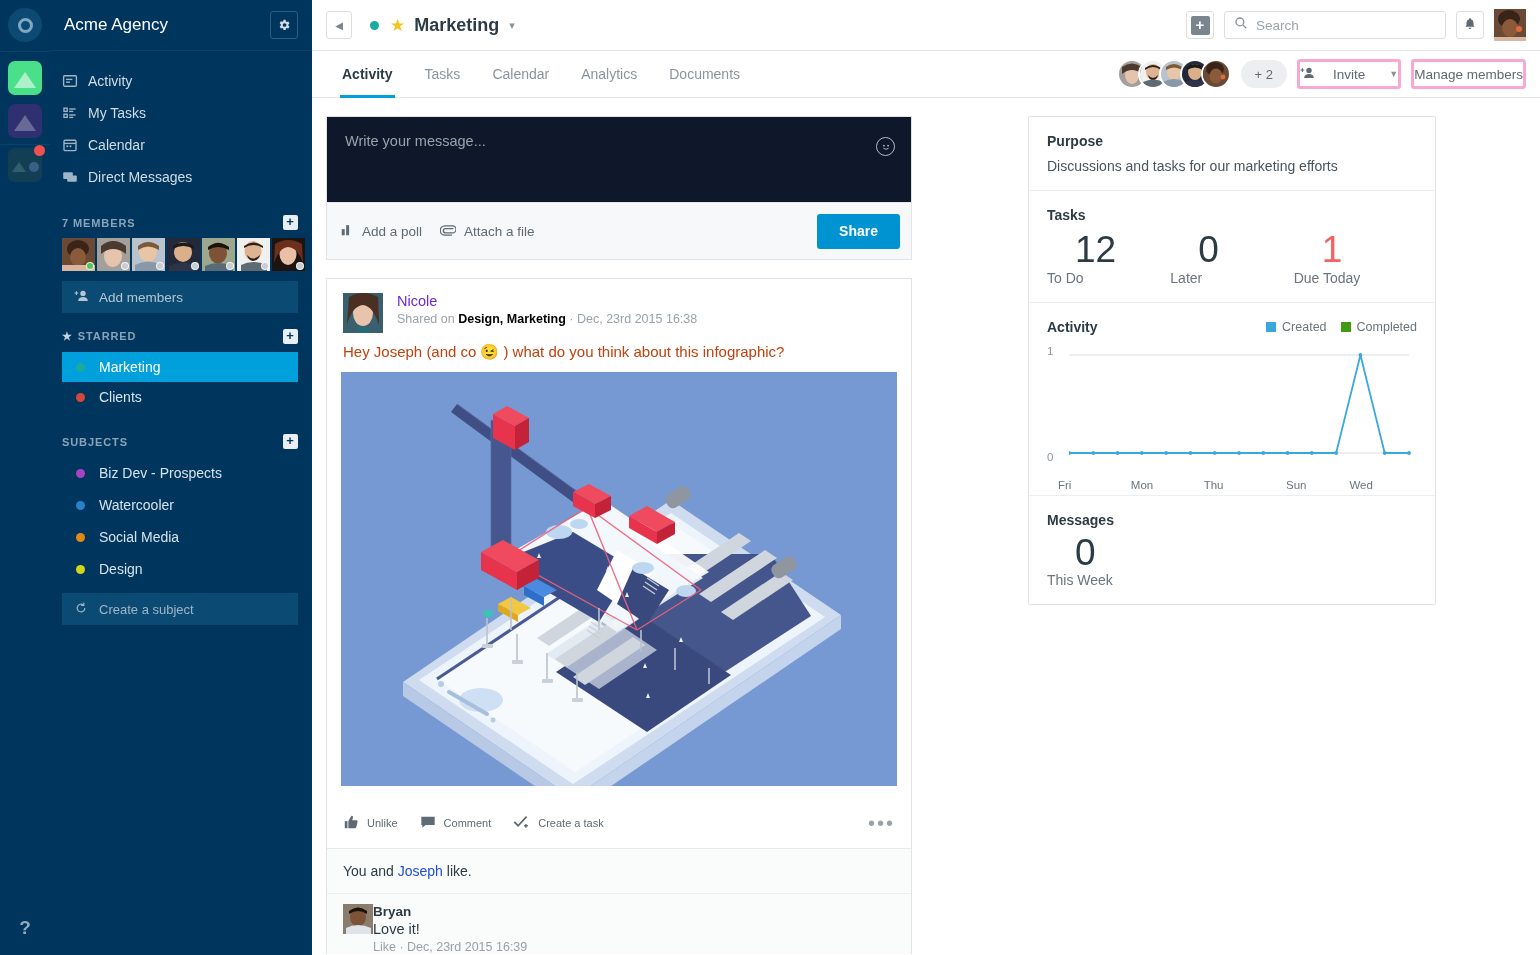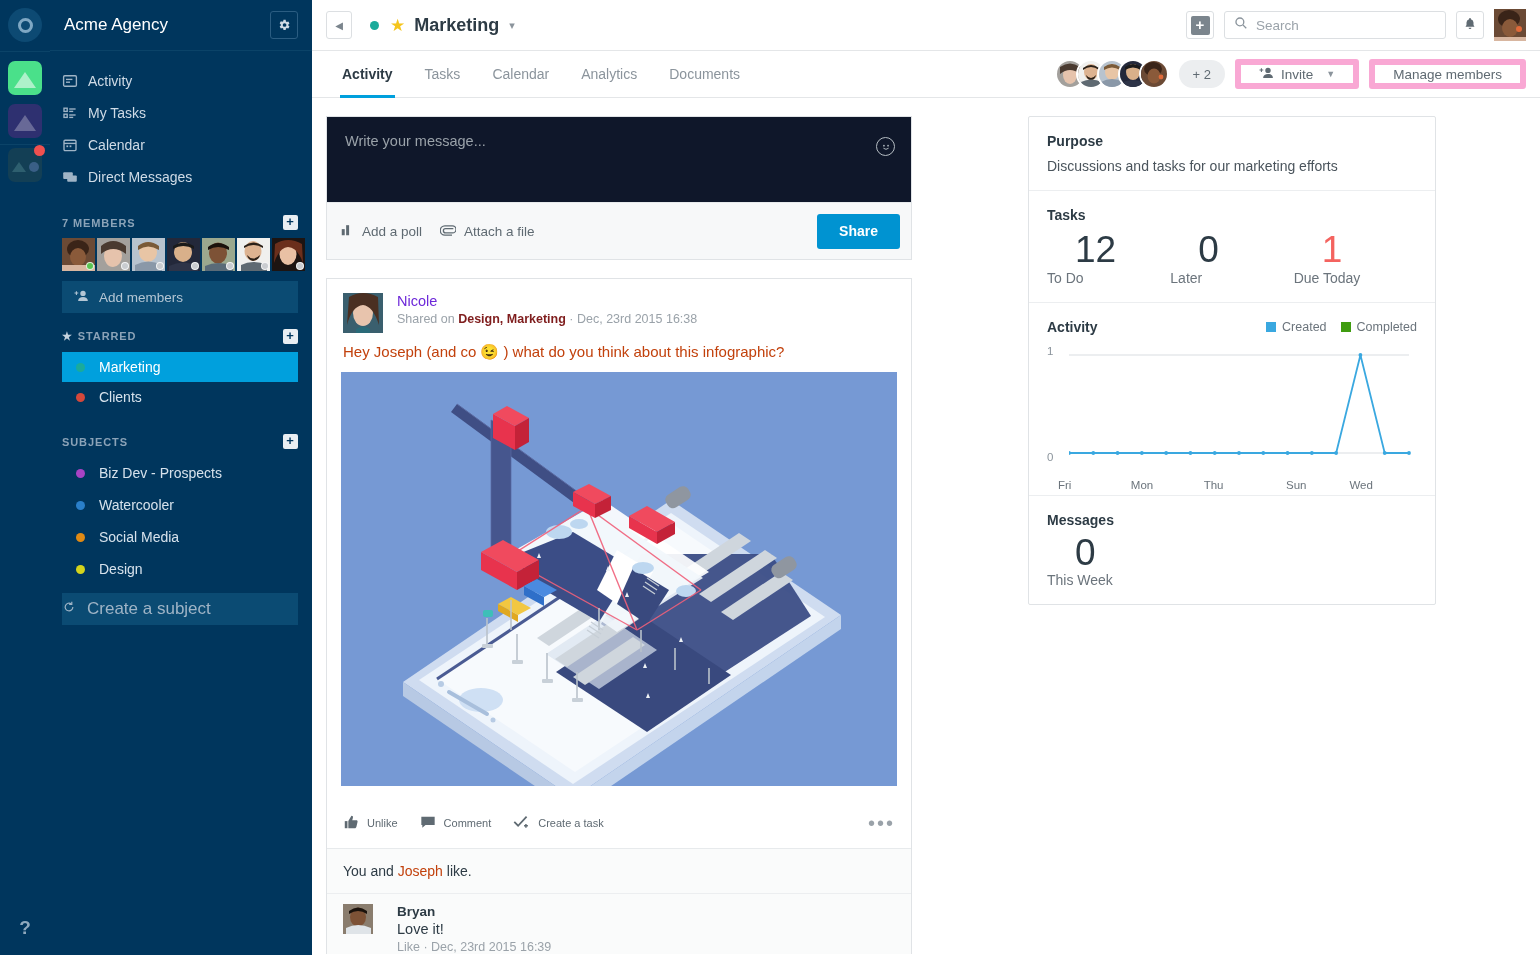--- a/index.html
+++ b/index.html
@@ -107,22 +107,22 @@
   }
   .star-g { color: #c3d2de; margin-right: 5px; font-size: 11px; }
   .ch-item {
     display: flex; align-items: center; height: 30px;
     margin: 0 14px 0 12px; padding-left: 14px; font-size: 14px; color: #d6e2ec;
   }
   .ch-item.active { background: #00a0dd; color: #fff; }
   .ch-dot { width: 9px; height: 9px; border-radius: 50%; margin-right: 14px; }
   .create-subj {
     margin: 8px 14px 0 12px; background: #0b4b73; height: 32px;
-    display: flex; align-items: center; 
-    font-size: 17px; color: #9fb4c6;
+    display: flex; align-items: center; padding-left: 12px;
+    font-size: 13px; color: #9fb4c6;
   }
 
   
   .main { flex: 1; display: flex; flex-direction: column; background: #fff; min-width: 0; }
   .topbar {
     height: 51px; display: flex; align-items: center;
     border-bottom: 1px solid #e4e6e8; padding: 0 14px 0 14px;
   }
   .back-btn {
     width: 26px; height: 28px; border: 1px solid #dcdfe2; border-radius: 3px;
@@ -171,22 +171,22 @@
   .av-stack .s {
     width: 30px; height: 30px; border-radius: 50%; border: 2px solid #fff;
     margin-left: -9px; overflow: hidden;
   }
   .av-stack .s:first-child { margin-left: 0; }
   .plus2 {
     height: 28px; padding: 0 14px; border-radius: 14px; background: #eceef0;
     display: flex; align-items: center; font-size: 13px; color: #5f6a72;
   }
   .btn-o {
-    height: 30px; padding: 0 18px; border: 6px solid #f9a8d4; border-radius: 3px;
-    display: flex; align-items: center; gap: 7px; font-size: 13.5px; color: #5f6a72;
+    height: 30px; padding: 0 0; border: 3px solid #f9a8d4; border-radius: 3px;
+    display: flex; align-items: center; gap: 18px; font-size: 13.5px; color: #5f6a72;
     background: #fff;
   }
 
   .content { flex: 1; display: flex; overflow: hidden; background: #fff; }
   .feed { width: 710px; flex: 0 0 710px; padding: 18px 0 0 14px; }
 
   
   .composer { border: 1px solid #e0e3e6; width: 586px; }
   .composer .area {
     height: 85px; padding: 16px 18px; position: relative; background: #0f172a;
@@ -208,37 +208,37 @@
     display: flex; align-items: center; font-weight: bold;
   }
 
   
   .post { margin-top: 18px; width: 586px; border: 1px solid #e0e3e6; border-bottom: none; background: #fff; }
   .post-head { display: flex; padding: 14px 16px 0 16px; }
   .p-av { width: 40px; height: 40px; overflow: hidden; flex: 0 0 40px; }
   .p-meta { margin-left: 14px; }
   .p-name { font-size: 14.5px; font-weight: normal; color: #6d28d9; }
   .p-sub { font-size: 12.5px; color: #9aa2a9; margin-top: 3px; }
-  .p-sub b { color: #7f1d1d; font-weight: bold; }
+  .p-sub b { color: #000000; font-weight: bold; }
   .p-text { padding: 10px 16px 0 16px; font-size: 15px; color: #c2410c; }
   .p-img-wrap { padding: 11px 14px 0 14px; }
   .p-img {
     width: 556px; height: 414px; background: #7699d4; position: relative; overflow: hidden;
   }
   .p-actions {
     display: flex; align-items: center; gap: 22px;
     padding: 16px 16px; border-bottom: 1px solid #e7eaec; margin-top: 12px;
   }
   .abtn { display: flex; align-items: center; gap: 8px; font-size: 11px; color: #5f6a72; }
   .dots { margin-left: auto; color: #9aa2a9; font-size: 20px; letter-spacing: 2px; line-height: 10px; }
   .likes { padding: 14px 16px; font-size: 14px; color: #2d3b45; background: #fafbfb; }
-  .likes a { color: #c2410c; text-decoration: none; margin-top: 40px; }
+  .likes a { color: #1d4ed8; text-decoration: none; margin-top: 40px; }
   .cmt { display: flex; padding: 10px 16px 0 16px; background: #fafbfb; border-top: 1px solid #eceef0; }
   .c-av { width: 30px; height: 30px; overflow: hidden; flex: 0 0 30px; }
-  .c-body { margin-left: 24px; }
+  .c-body { margin-left: 0; }
   .c-name { font-size: 13.5px; font-weight: bold; color: #2d3b45; }
   .c-text { font-size: 14.5px; color: #2d3b45; margin-top: 2px; }
   .c-meta { font-size: 12.5px; color: #9aa2a9; margin-top: 3px; }
 
   
   .rpanel { flex: 1; padding: 18px 0 0 6px; }
   .card { width: 408px; border: 1px solid #e0e3e6; background: #fff; border-radius: 2px; }
   .card-sec { padding: 16px 18px; }
   .card-sec + .card-sec { border-top: 1px solid #eceef0; }
   .r-h { font-size: 14px; font-weight: bold; color: #2d3b45; }

